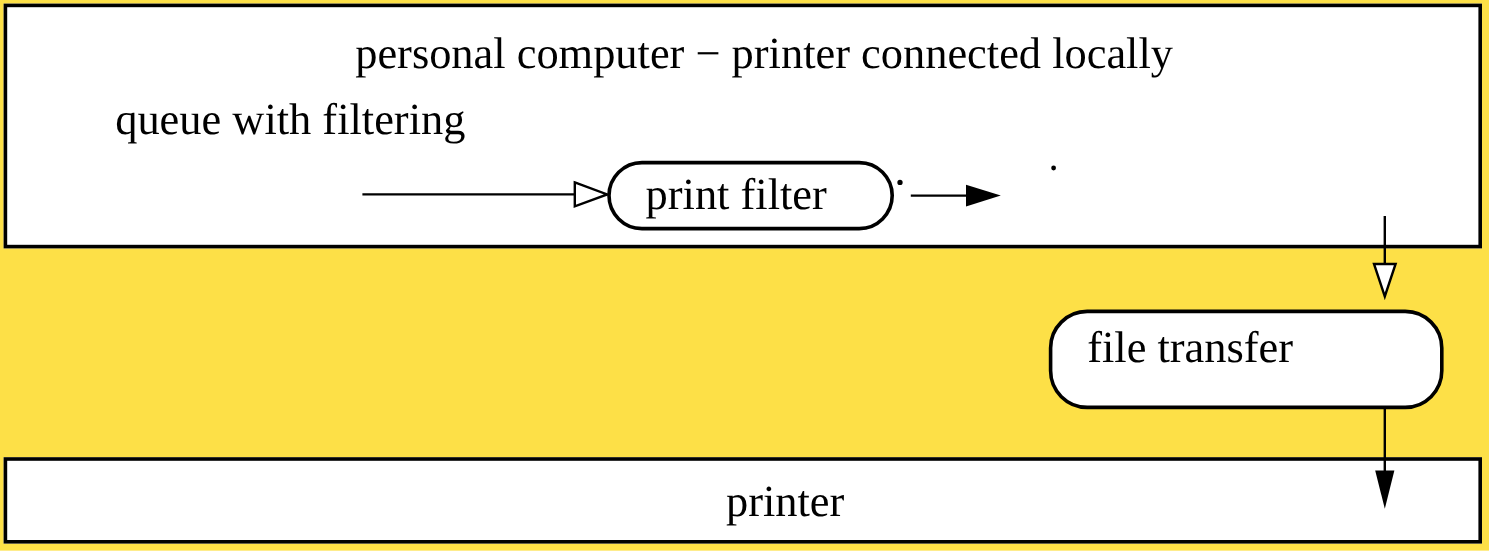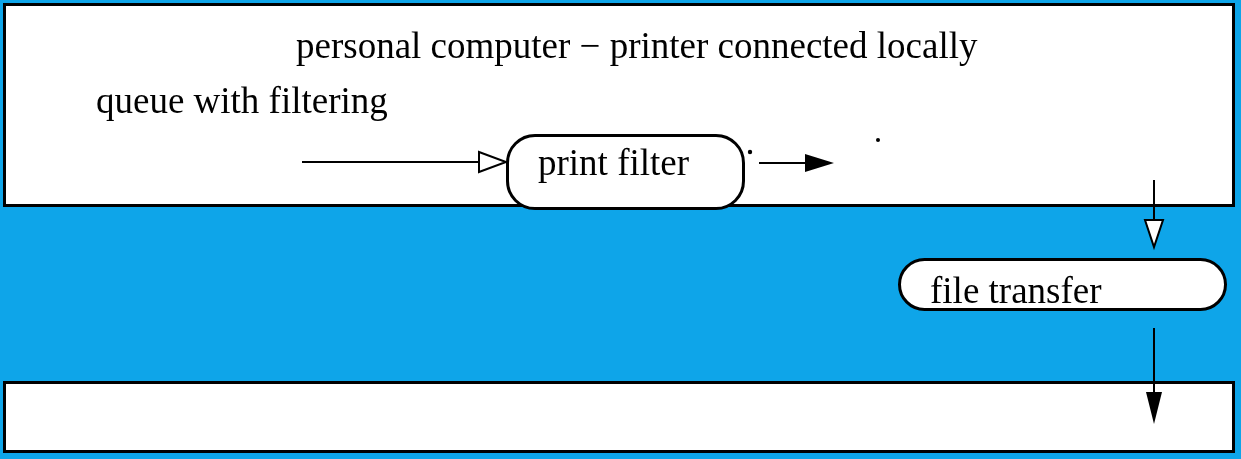--- a/index.html
+++ b/index.html
@@ -4,21 +4,21 @@
 <style>
   html, body {
     margin: 0;
     padding: 0;
     background: #ffffff;
   }
   #canvas {
     position: relative;
     width: 1241px;
     height: 459px;
-    background: #0ea5e9;
+    background: #fde047;
     font-family: "Liberation Serif", "DejaVu Serif", serif;
     color: #000000;
     overflow: hidden;
   }
   .label {
     position: absolute;
     font-size: 37px;
     line-height: 1;
     white-space: nowrap;
     color: #000000;
@@ -44,37 +44,37 @@
   .rounded-node {
     position: absolute;
     border: 3px solid #000000;
     box-sizing: border-box;
     background: #ffffff;
   }
   #print-filter-node {
     left: 506px;
     top: 134px;
     width: 239px;
-    height: 76px;
+    height: 58px;
     border-radius: 29px;
     text-decoration: underline;
   }
   #print-filter-node .node-label {
     position: absolute;
     left: 29px;
     top: 0;
     font-size: 37px;
     line-height: 52px;
     white-space: nowrap;
   }
   #file-transfer-node {
-    left: 898px;
+    left: 874px;
     top: 258px;
     width: 329px;
-    height: 53px;
+    height: 83px;
     border-radius: 32px;
   }
   #file-transfer-node .node-label {
     position: absolute;
     left: 29px;
     top: 0;
     font-size: 37px;
     line-height: 59px;
     white-space: nowrap;
   }
@@ -124,14 +124,15 @@
 
   <div id="print-filter-node" class="rounded-node">
     <span class="node-label">print filter</span>
   </div>
 
 
   <div id="file-transfer-node" class="rounded-node">
     <span class="node-label">file transfer</span>
   </div>
 
+  <div id="printer-label" class="label">printer</div>
 
 </div>
 
 </body></html>

